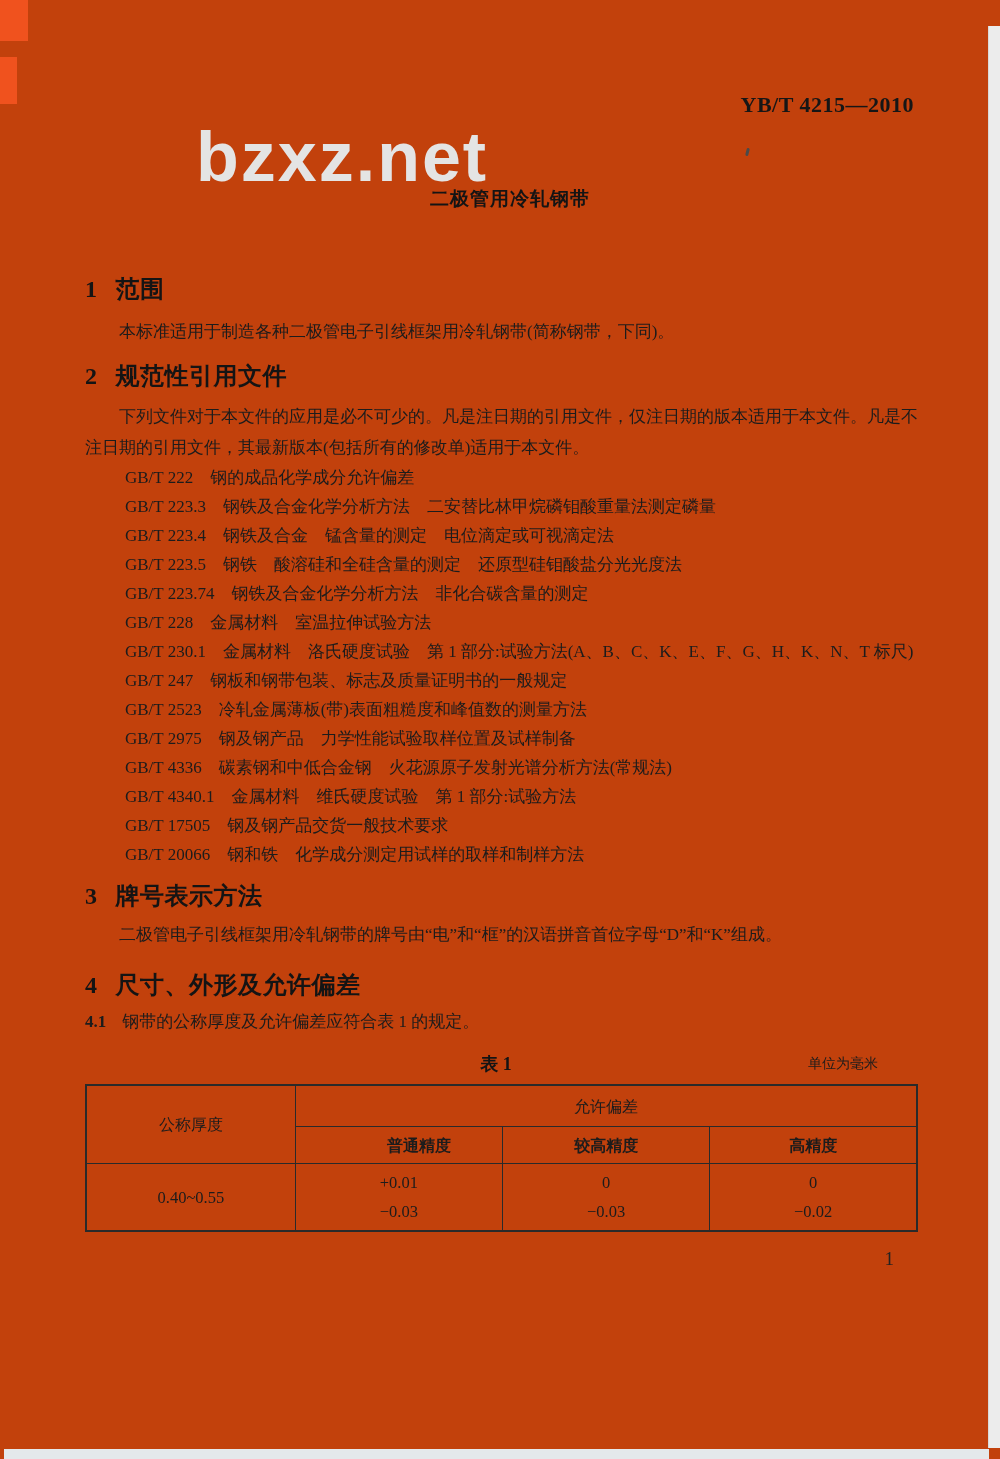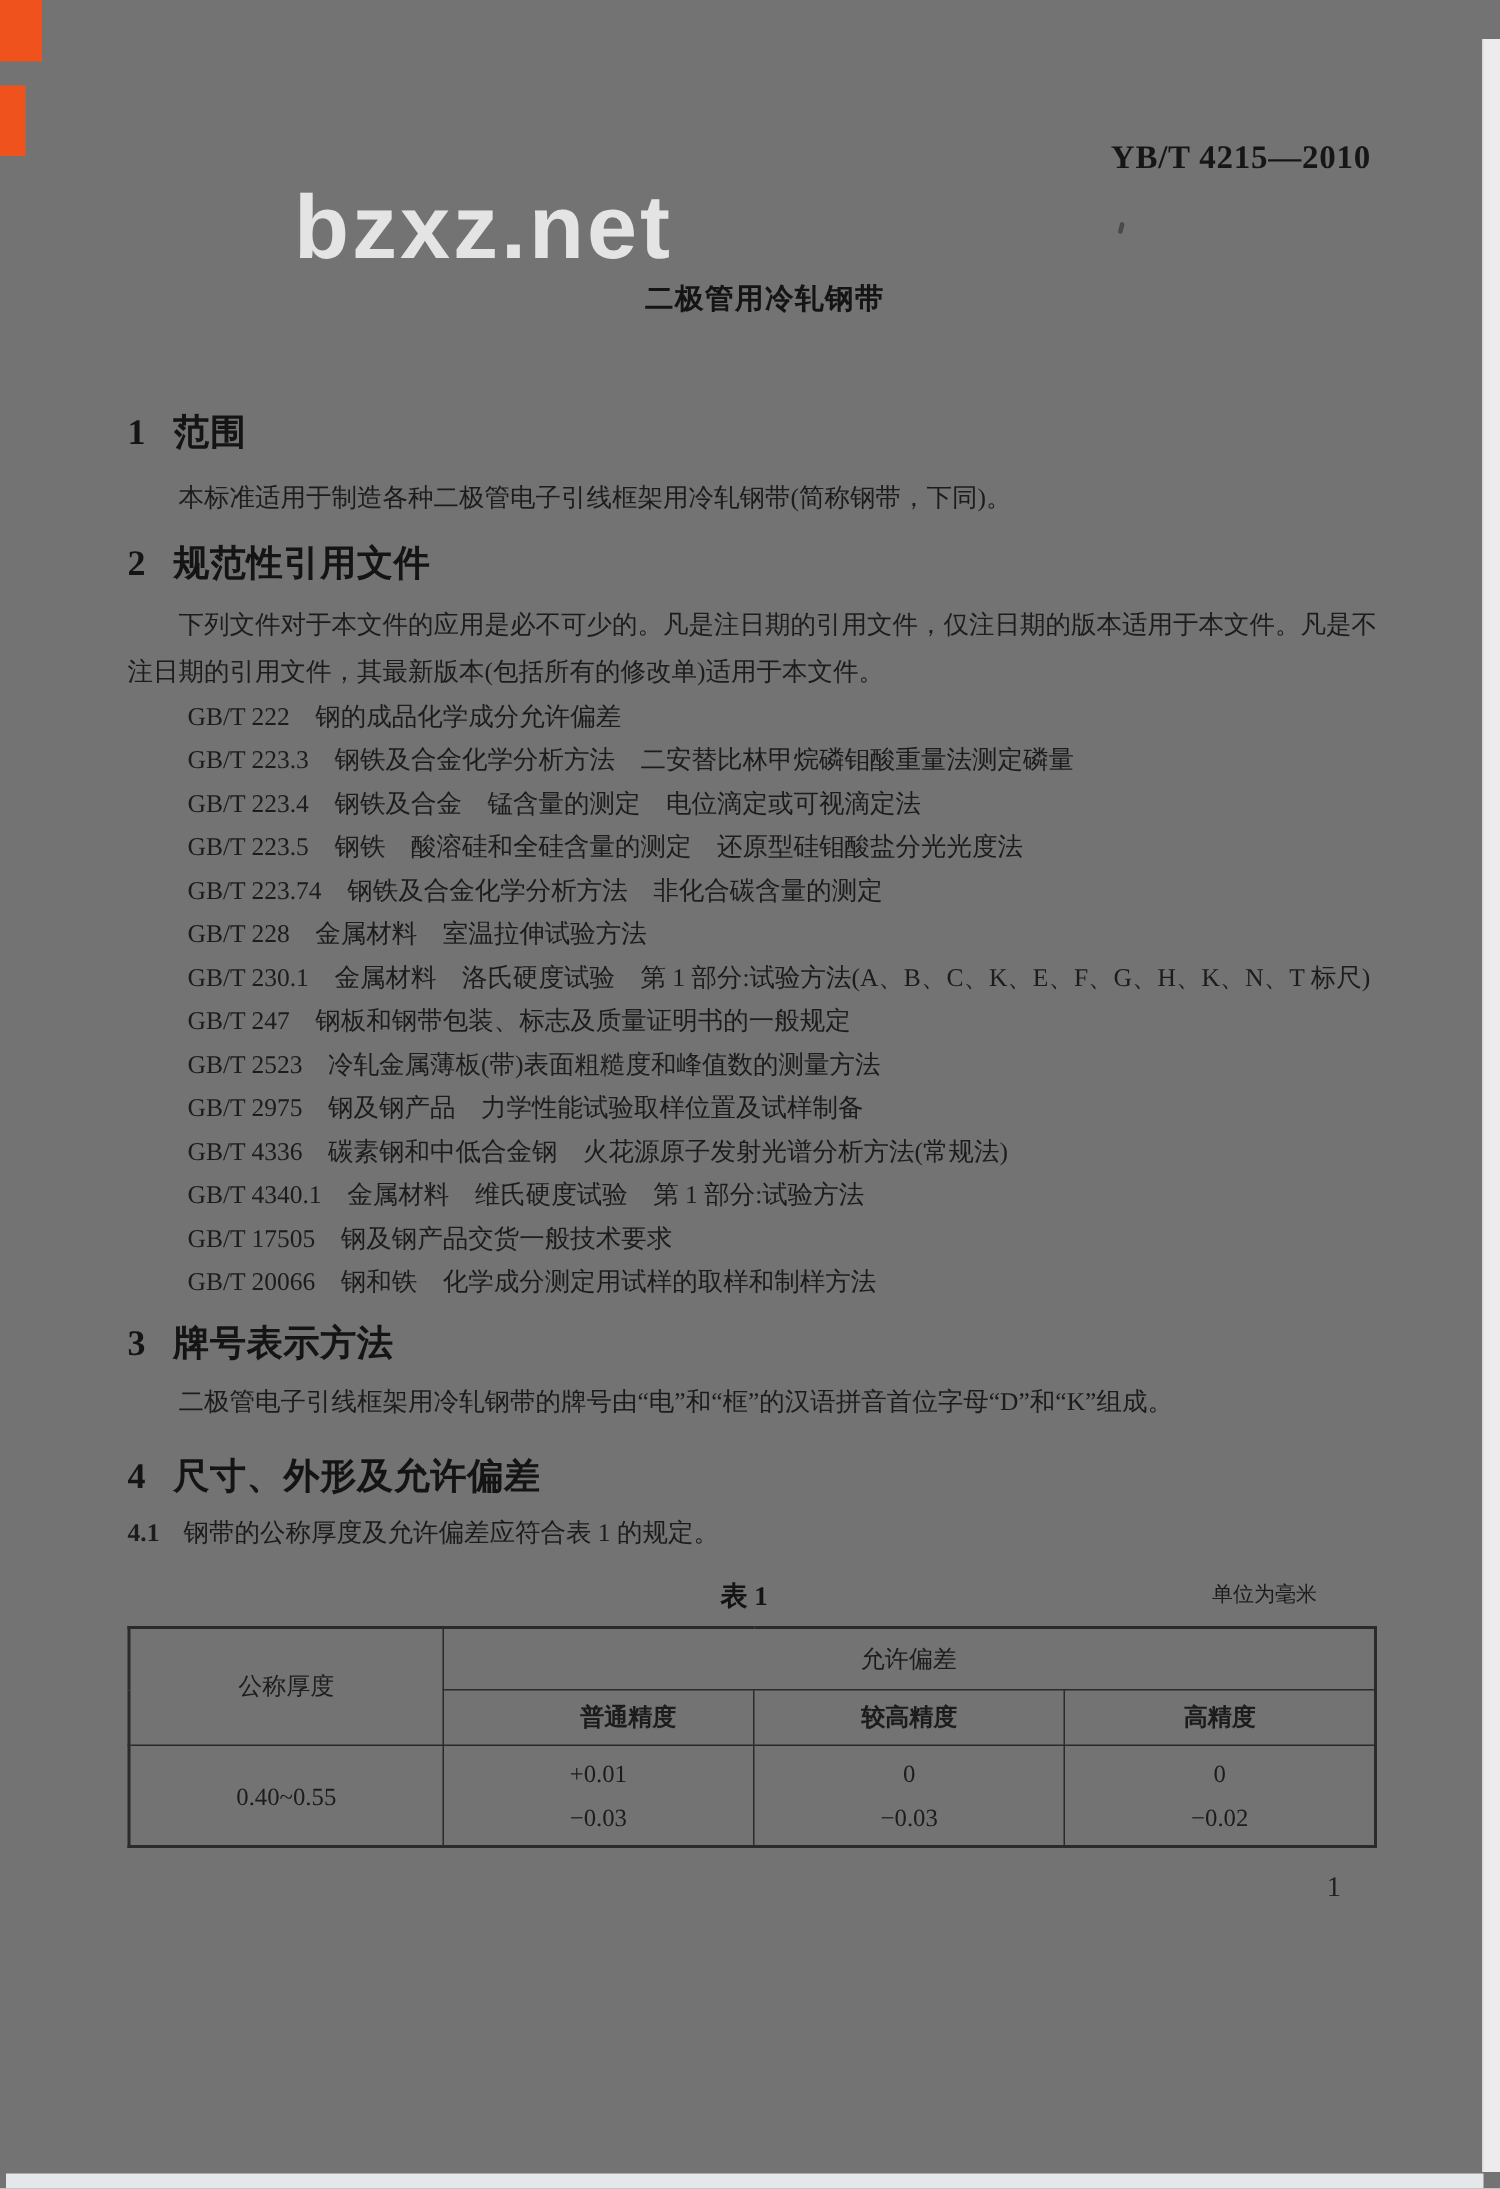--- a/index.html
+++ b/index.html
@@ -1,20 +1,20 @@
 <!DOCTYPE html>
 <html><head>
 <meta charset="utf-8">
 <style>
   html, body { margin: 0; padding: 0; background: #ffffff; }
   .page {
     position: relative;
     width: 1000px;
     height: 1459px;
-    background: #737373;
+    background: #c2410c;
     overflow: hidden;
     font-family: "Liberation Serif", "DejaVu Serif", serif;
     color: #1c1c1c;
   }
 
   
   .mark      { position: absolute; background: #f0521e; }
   .mark-1    { left: 0; top: 0;   width: 28px; height: 41px; }
   .mark-2    { left: 0; top: 57px; width: 17px; height: 47px; }
   .edge-right {
@@ -30,21 +30,21 @@
 
   .header-code {
     position: absolute; top: 92px; right: 86px;
     font-size: 22px; font-weight: bold; letter-spacing: 0.5px;
     color: #161616;
   }
 
   .watermark {
     position: absolute; left: 196px; top: 122px;
     font-family: "Liberation Sans", "DejaVu Sans", sans-serif;
-    font-weight: bold; font-size: 60px; line-height: 1;
+    font-weight: bold; font-size: 70px; line-height: 1;
     color: #e4e4e4; letter-spacing: 2px;
     user-select: none;
   }
 
   .doc-title {
     position: absolute; left: 0; right: 0; top: 186px;
     margin: 0; text-align: center;
     font-size: 19px; font-weight: bold; letter-spacing: 1px;
     color: #141414;
     padding-left: 20px;

